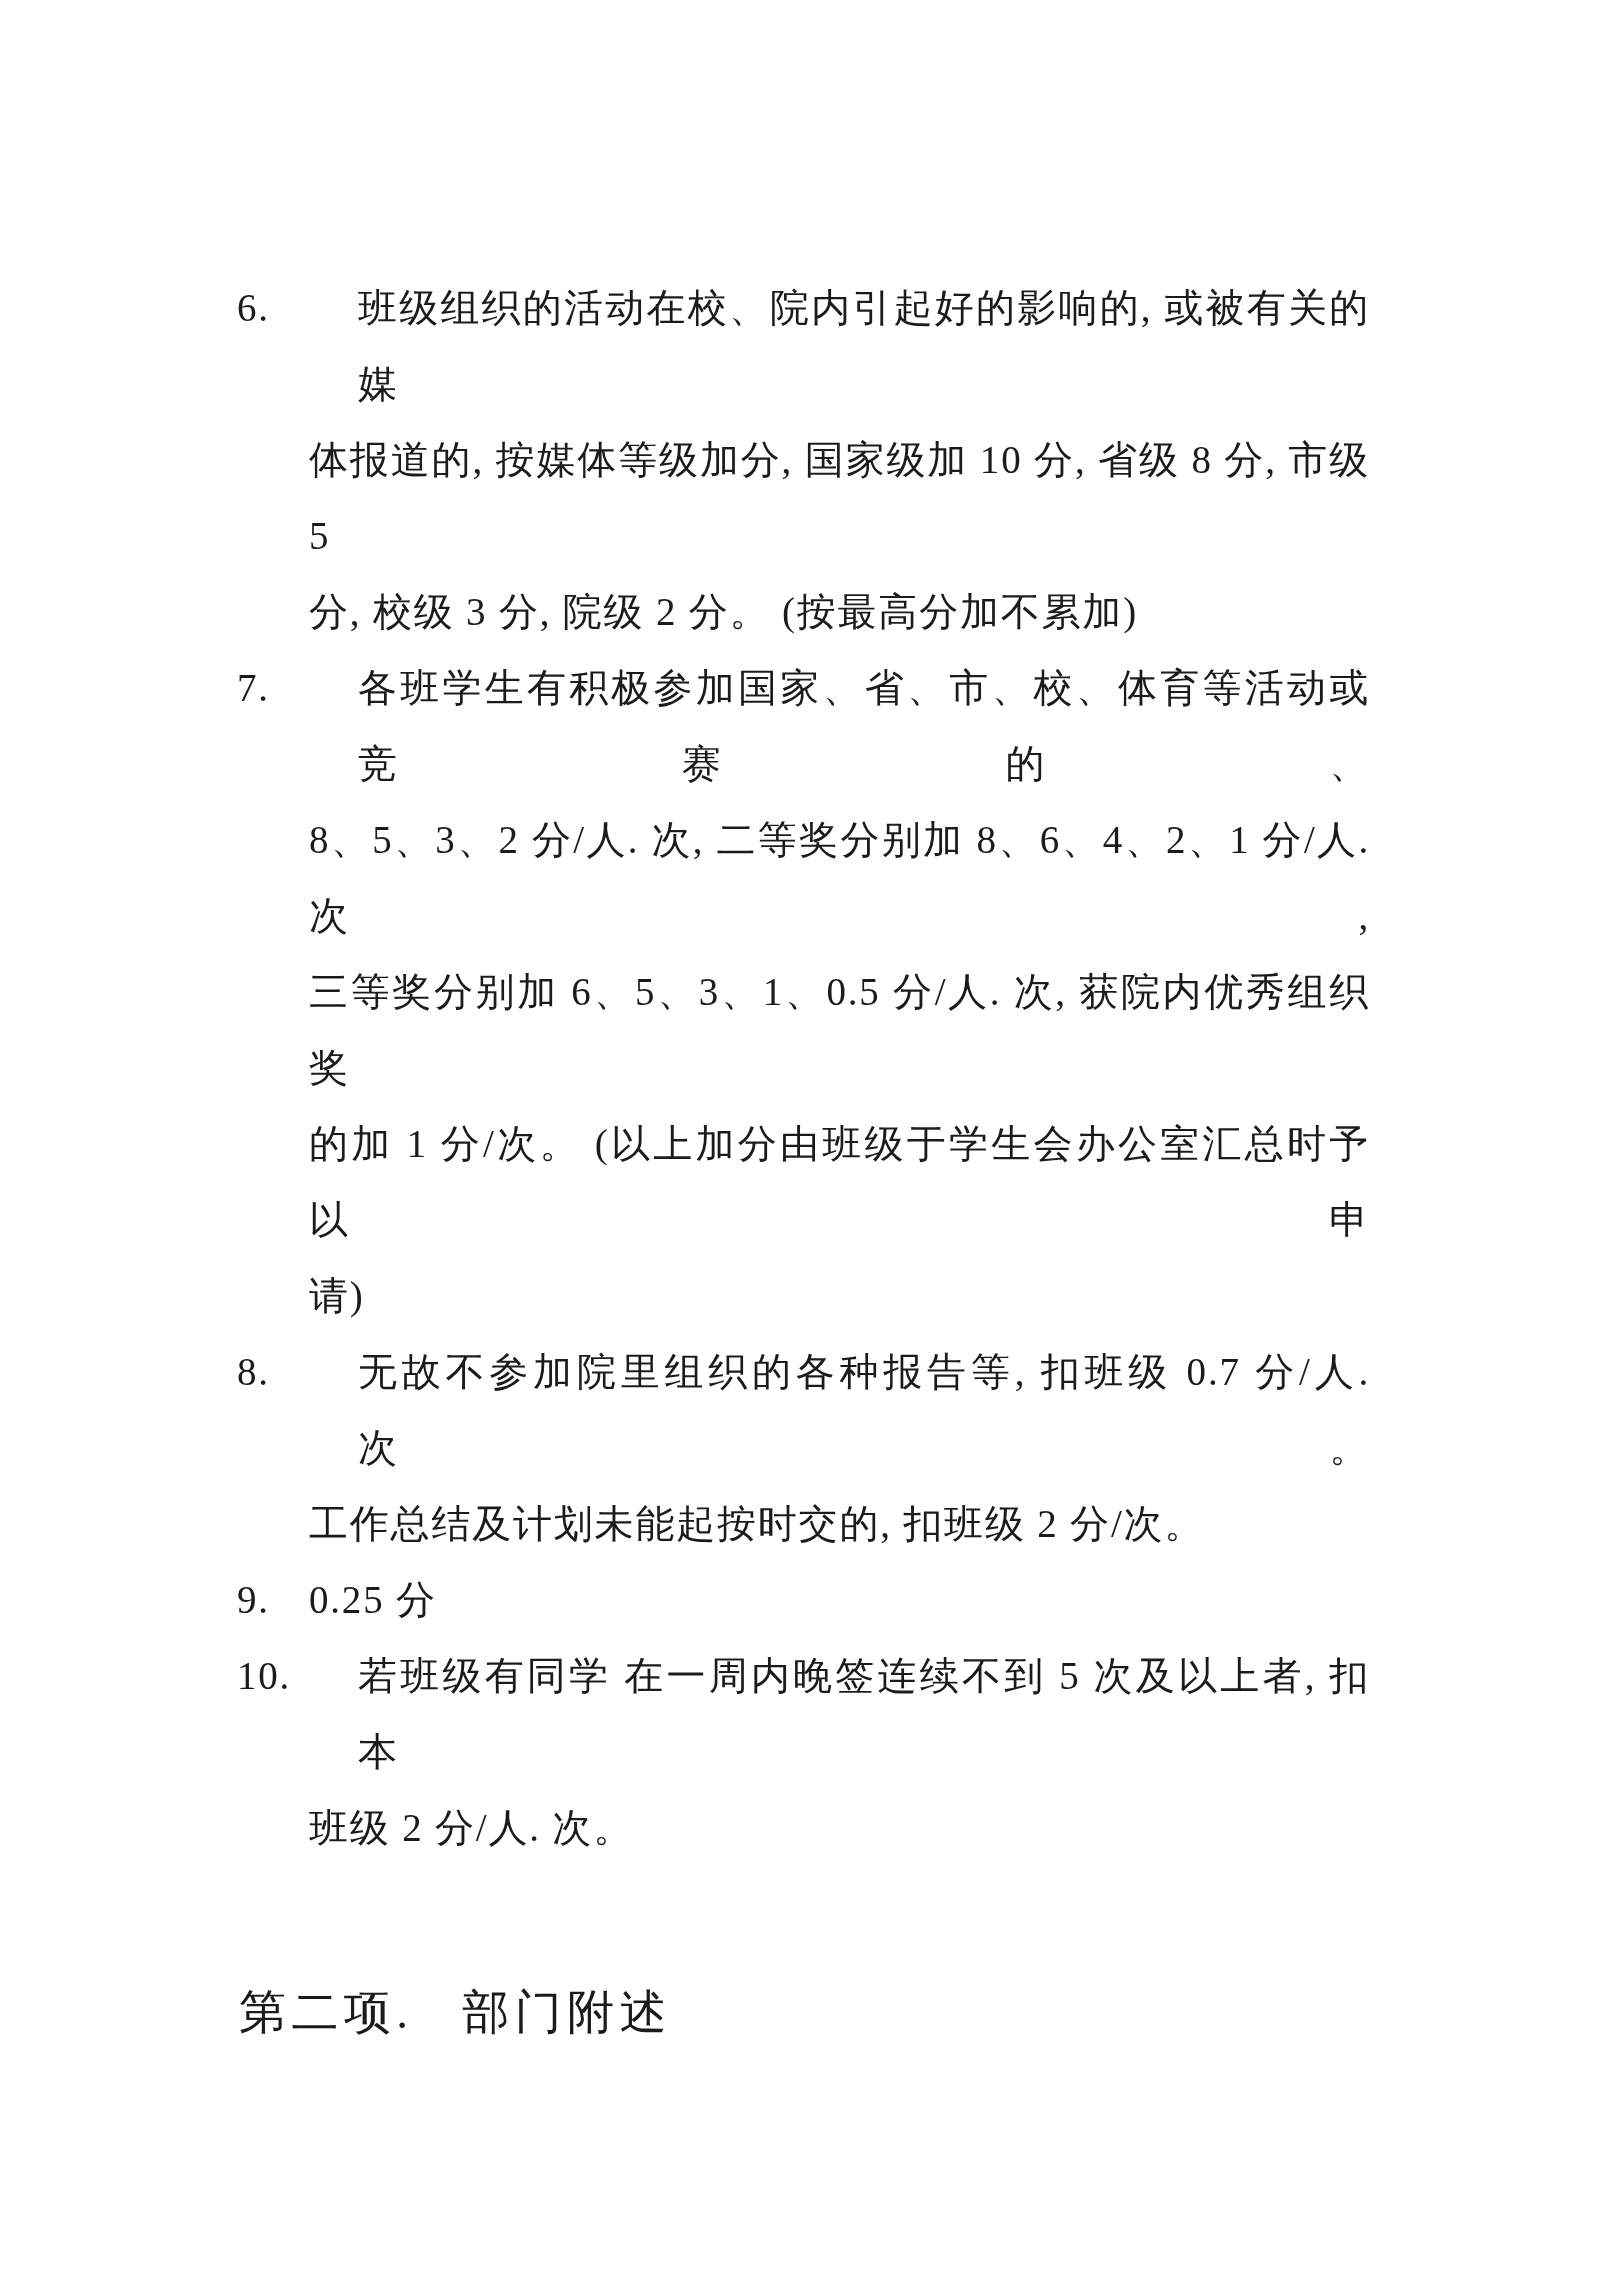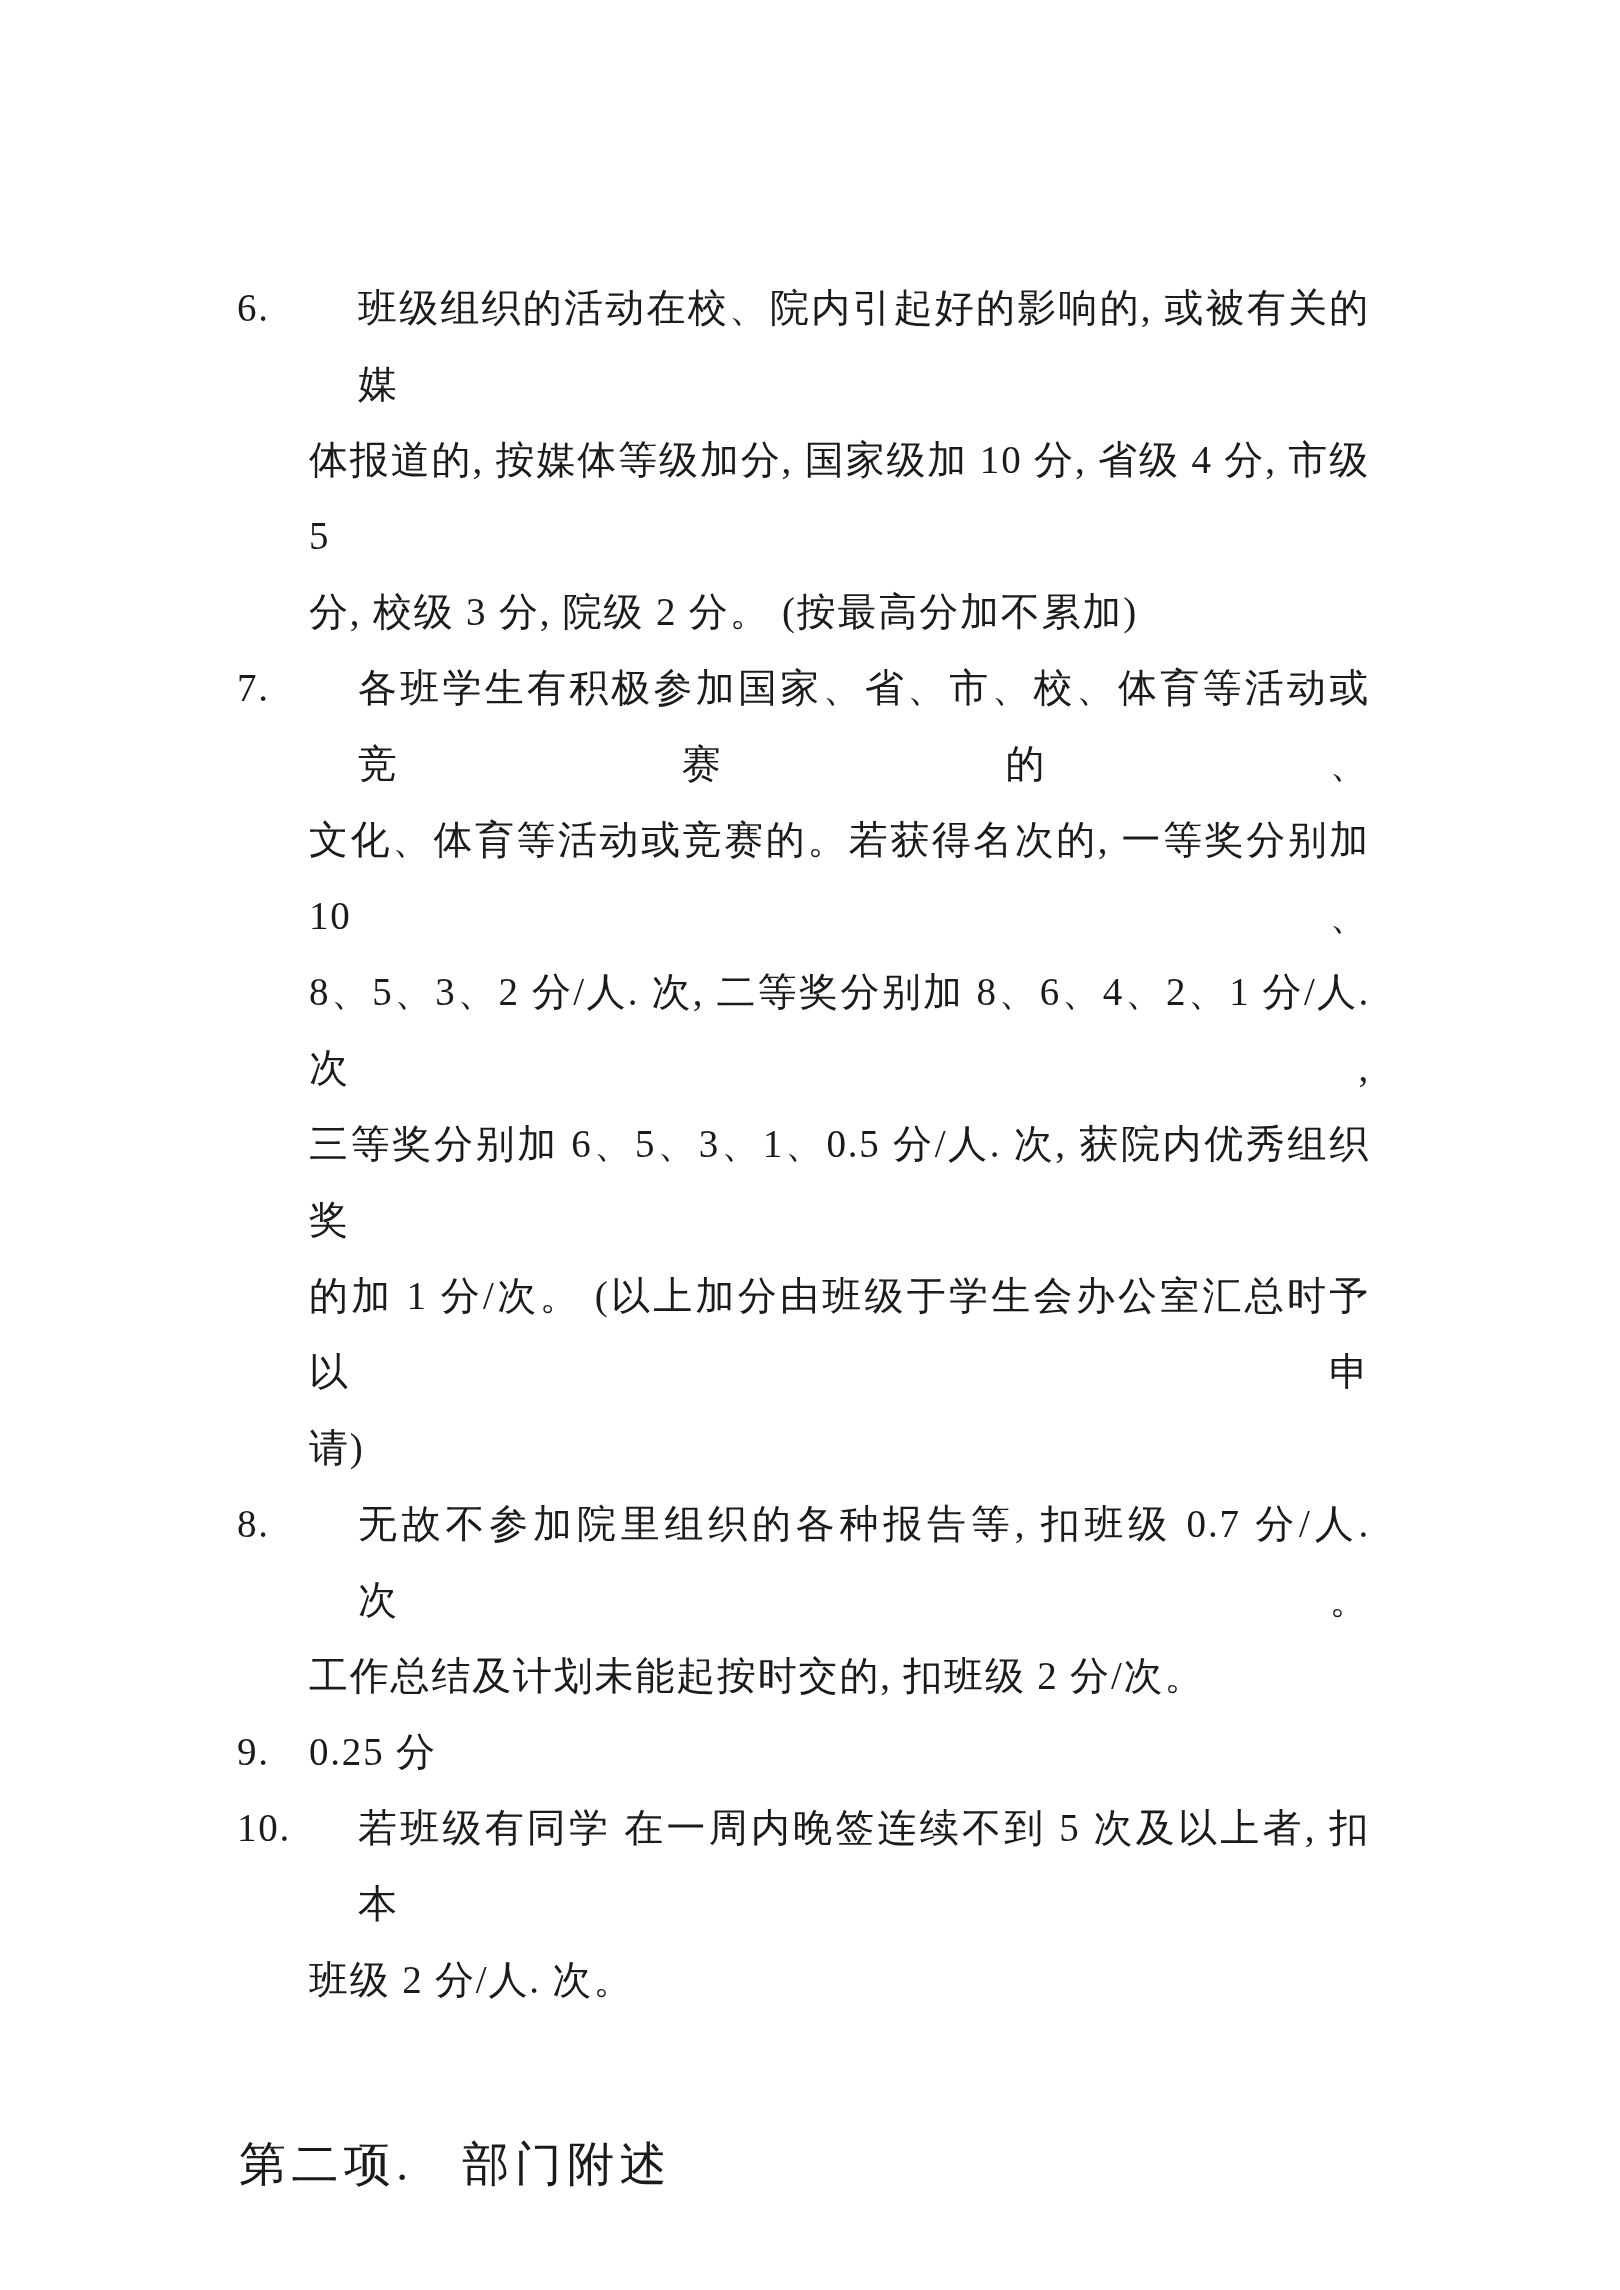--- a/index.html
+++ b/index.html
@@ -54,28 +54,27 @@
 </style>
 </head>
 <body>
 
 <div class="page">
   <div class="doc">
 
     <div class="item">
       <span class="num">6.</span>
       <div class="line first jf">班级组织的活动在校、院内引起好的影响的, 或被有关的媒</div>
-      <div class="line jf">体报道的, 按媒体等级加分, 国家级加 10 分, 省级 4 分, 市级 5</div>
+      <div class="line jf">体报道的, 按媒体等级加分, 国家级加 10 分, 省级 8 分, 市级 5</div>
       <div class="line">分, 校级 3 分, 院级 2 分。 (按最高分加不累加)</div>
     </div>
 
     <div class="item">
       <span class="num">7.</span>
       <div class="line first jf">各班学生有积极参加国家、省、市、校、体育等活动或竞赛的、</div>
-      <div class="line jf">文化、体育等活动或竞赛的。若获得名次的, 一等奖分别加 10、</div>
       <div class="line jf">8、5、3、2 分/人. 次, 二等奖分别加 8、6、4、2、1 分/人. 次,</div>
       <div class="line jf">三等奖分别加 6、5、3、1、0.5 分/人. 次, 获院内优秀组织奖</div>
       <div class="line jf">的加 1 分/次。 (以上加分由班级于学生会办公室汇总时予以申</div>
       <div class="line">请)</div>
     </div>
 
     <div class="item">
       <span class="num">8.</span>
       <div class="line first jf">无故不参加院里组织的各种报告等, 扣班级 0.7 分/人. 次。</div>
       <div class="line">工作总结及计划未能起按时交的, 扣班级 2 分/次。</div>

